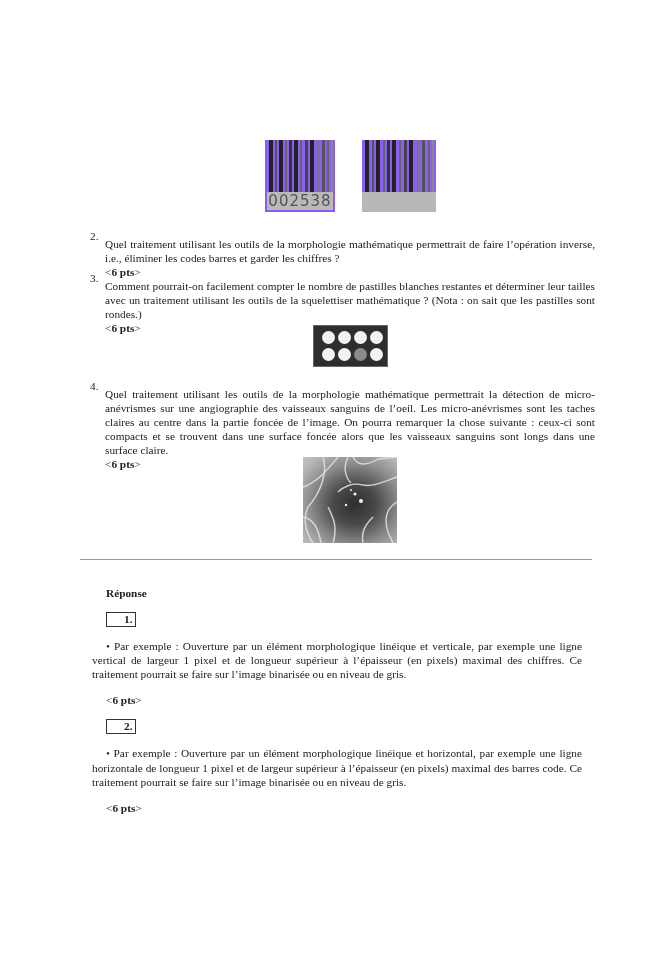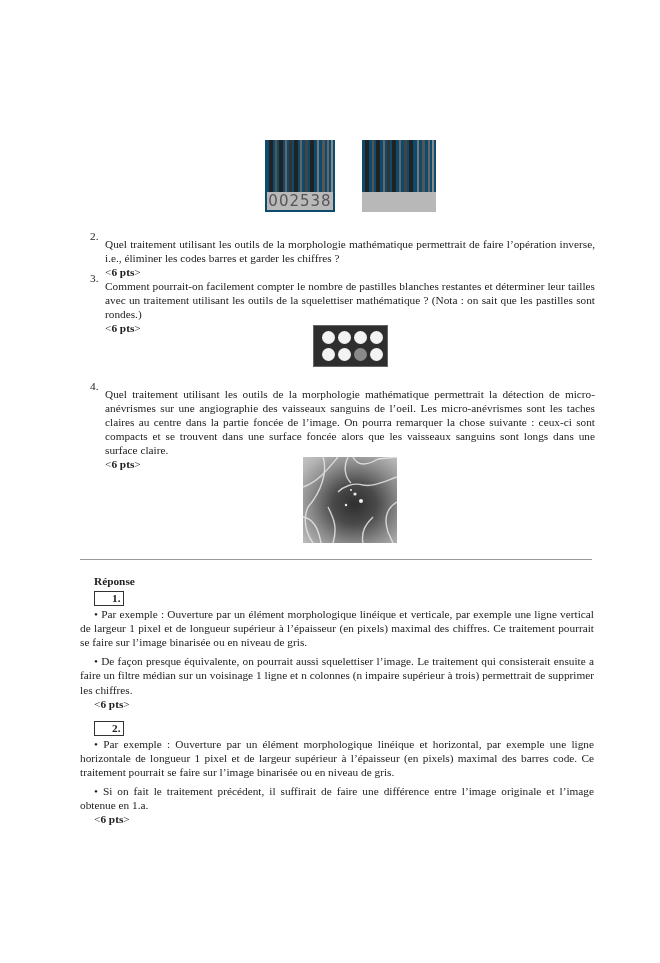--- a/index.html
+++ b/index.html
@@ -4,33 +4,33 @@
 <style>
   html, body { margin: 0; padding: 0; background: #ffffff; }
   body { width: 660px; height: 963px; position: relative; overflow: hidden;
          font-family: "DejaVu Serif", "Liberation Serif", serif; color: #222; }
   .txt { font-family: "Liberation Serif", "DejaVu Serif", serif; font-size: 11.3px; line-height: 14.1px; }
   .item { position: absolute; left: 90px; width: 505px; }
   .item .num { position: absolute; left: 0; top: 0; }
   .item .body { margin-left: 15px; text-align: justify; margin-top: 8px; }
   .pts { font-weight: bold; }
   .pts .lt { font-weight: normal; }
-  .barcode { position: absolute; top: 140px; height: 72px; background: #0c4a6e; overflow: hidden; }
+  .barcode { position: absolute; top: 140px; height: 72px; background: #8b5cf6; overflow: hidden; }
   .bars { position: absolute; left: 0; top: 0; width: 100%; height: 52px; }
   .digits { position: absolute; left: 2px; right: 2px; bottom: 2px; height: 18px; background: #b9b9b9;
             font-family: "DejaVu Sans", sans-serif; font-size: 15px; letter-spacing: 1px; color: #555;
             text-align: center; line-height: 18px; }
   .blank-digits { position: absolute; left: 0; right: 0; bottom: 0; height: 20px; background: #b8b8b8; }
   .pills { position: absolute; left: 313px; top: 325px; width: 73px; height: 40px; background: #2e2e2e; border: 1px solid #666; }
   .pill { position: absolute; width: 13px; height: 13px; border-radius: 50%; background: #f3f3f3; }
   .retina { position: absolute; left: 303px; top: 457px; width: 94px; height: 86px;
             background: radial-gradient(ellipse at 55% 55%, #2f2f2f 0%, #4a4a4a 30%, #8a8a8a 60%, #b5b5b5 85%, #c4c4c4 100%); overflow: hidden; }
   .rule { position: absolute; left: 80px; top: 559px; width: 512px; height: 1px; background: #999; }
   .answer { position: absolute; left: 80px; width: 514px; text-align: justify; }
-  .answer p { margin: 0; }
+  .answer p { margin: 12px; }
   .indent { text-indent: 14px; }
   .boxed { display: inline-block; border: 1px solid #333; padding: 0 3px; font-weight: bold; line-height: 13px; }
   .heading { font-weight: bold; }
 </style>
 </head>
 <body>
 
 <div class="barcode" style="left:265px; width:70px;">
   <svg class="bars" viewBox="0 0 70 52" preserveAspectRatio="none">
     <rect x="4" y="0" width="4" height="52" fill="#222"></rect>
@@ -126,23 +126,21 @@
 </div>
 
 <div class="rule"></div>
 
 <div class="answer txt" style="top:574px;">
   <p class="heading indent" style="margin-bottom:3px;">Réponse</p>
 
   <div>
     <p class="indent" style="margin-bottom:1px;"><span class="boxed">1.</span></p>
     <p class="indent" style="margin-bottom:5px;">• Par exemple : Ouverture par un élément morphologique linéique et verticale, par exemple une ligne vertical de largeur 1 pixel et de longueur supérieur à l’épaisseur (en pixels) maximal des chiffres. Ce traitement pourrait se faire sur l’image binarisée ou en niveau de gris.</p>
-    <p class="indent">• De façon presque équivalente, on pourrait aussi squelettiser l’image. Le traitement qui consisterait ensuite a faire un filtre médian sur un voisinage 1 ligne et n colonnes (n impaire supérieur à trois) permettrait de supprimer les chiffres.</p>
     <p class="indent pts"><span class="lt">&lt;</span><span>6 pts</span><span class="lt">&gt;</span></p>
   </div>
 
   <div style="margin-top:10px;">
     <p class="indent" style="margin-bottom:1px;"><span class="boxed">2.</span></p>
     <p class="indent" style="margin-bottom:5px;">• Par exemple : Ouverture par un élément morphologique linéique et horizontal, par exemple une ligne horizontale de longueur 1 pixel et de largeur supérieur à l’épaisseur (en pixels) maximal des barres code. Ce traitement pourrait se faire sur l’image binarisée ou en niveau de gris.</p>
-    <p class="indent">• Si on fait le traitement précédent, il suffirait de faire une différence entre l’image originale et l’image obtenue en 1.a.</p>
     <p class="indent pts"><span class="lt">&lt;</span><span>6 pts</span><span class="lt">&gt;</span></p>
   </div>
 </div>
 
 </body></html>

